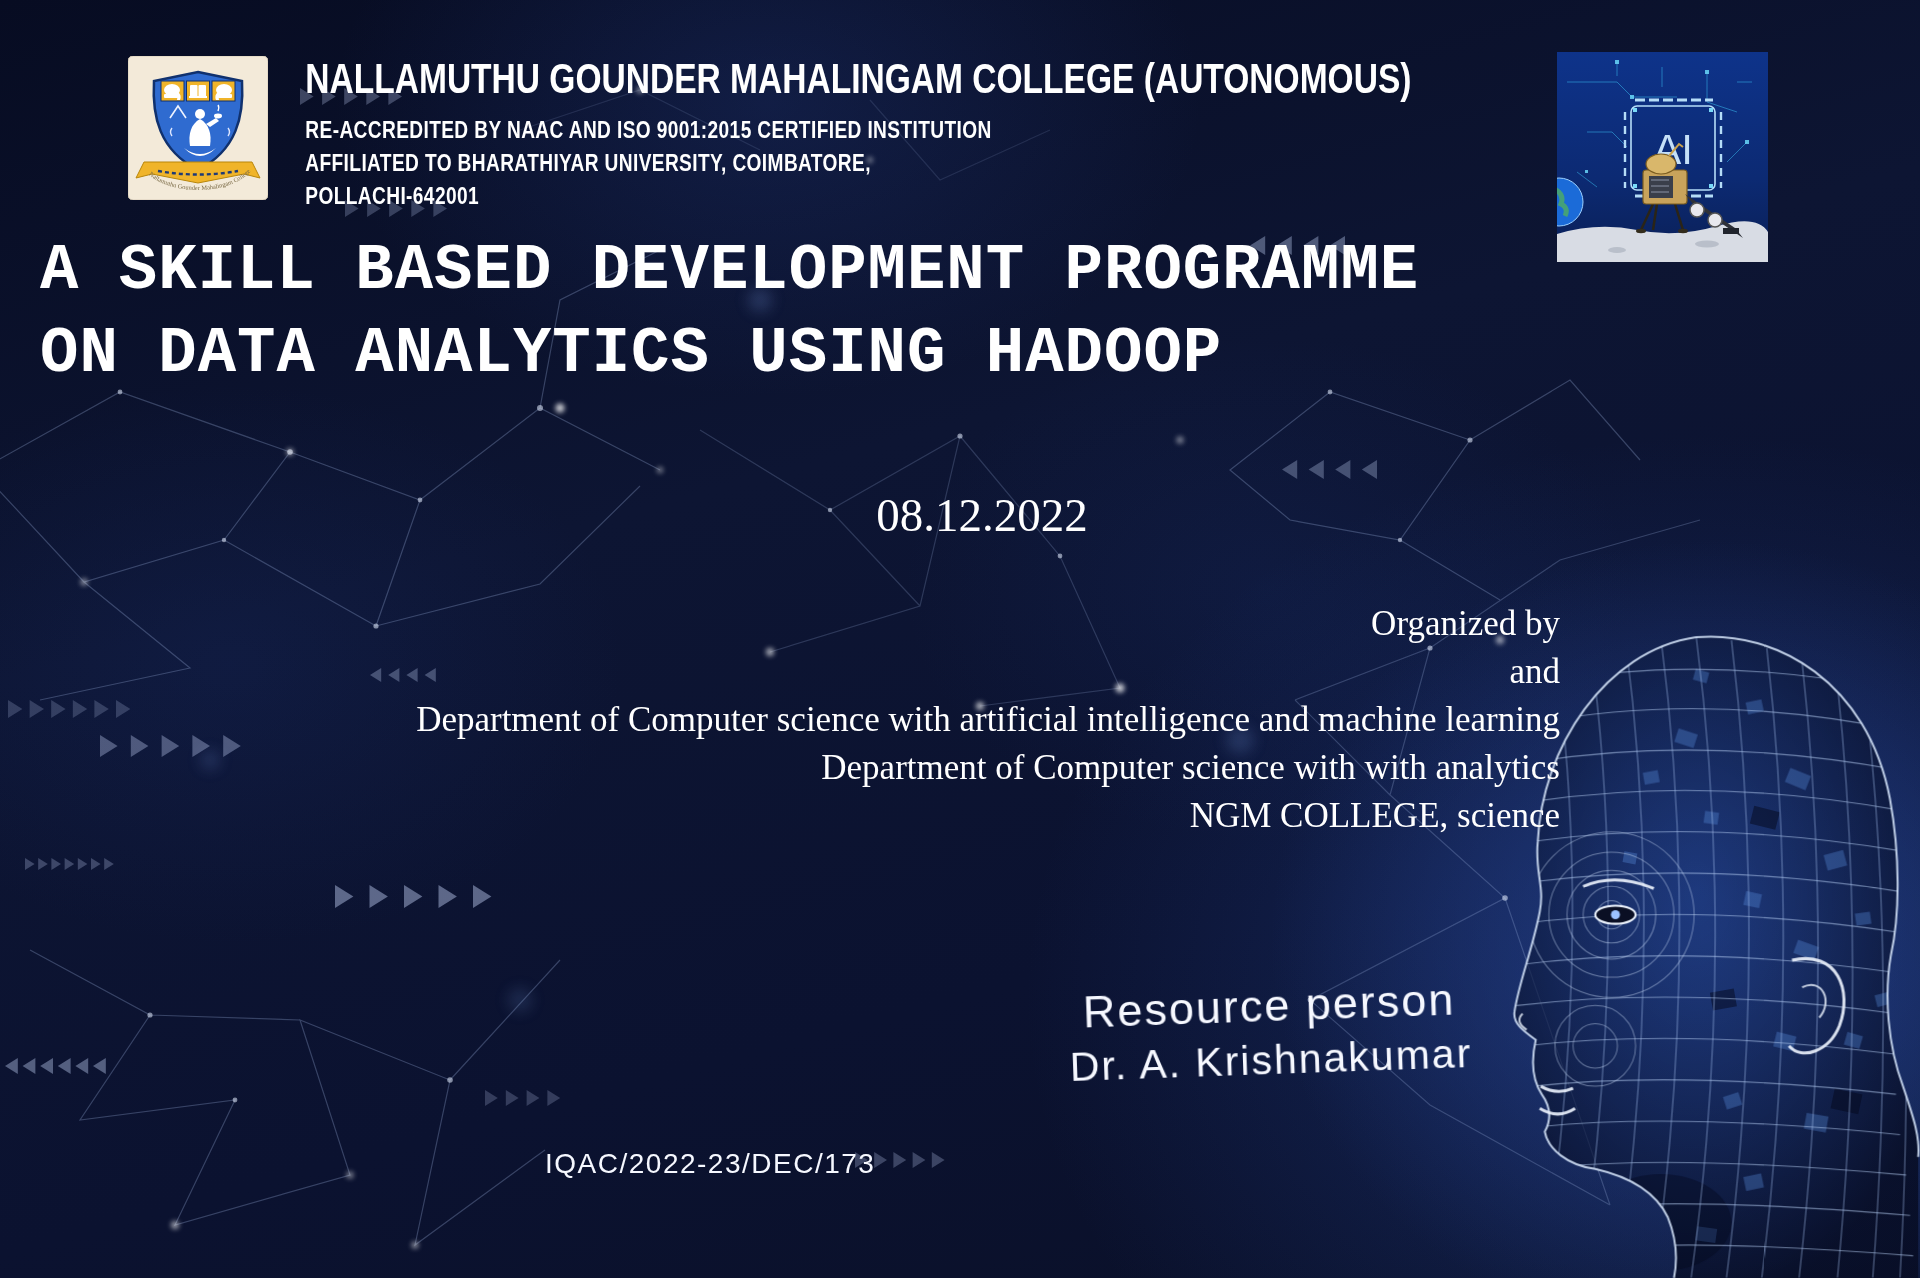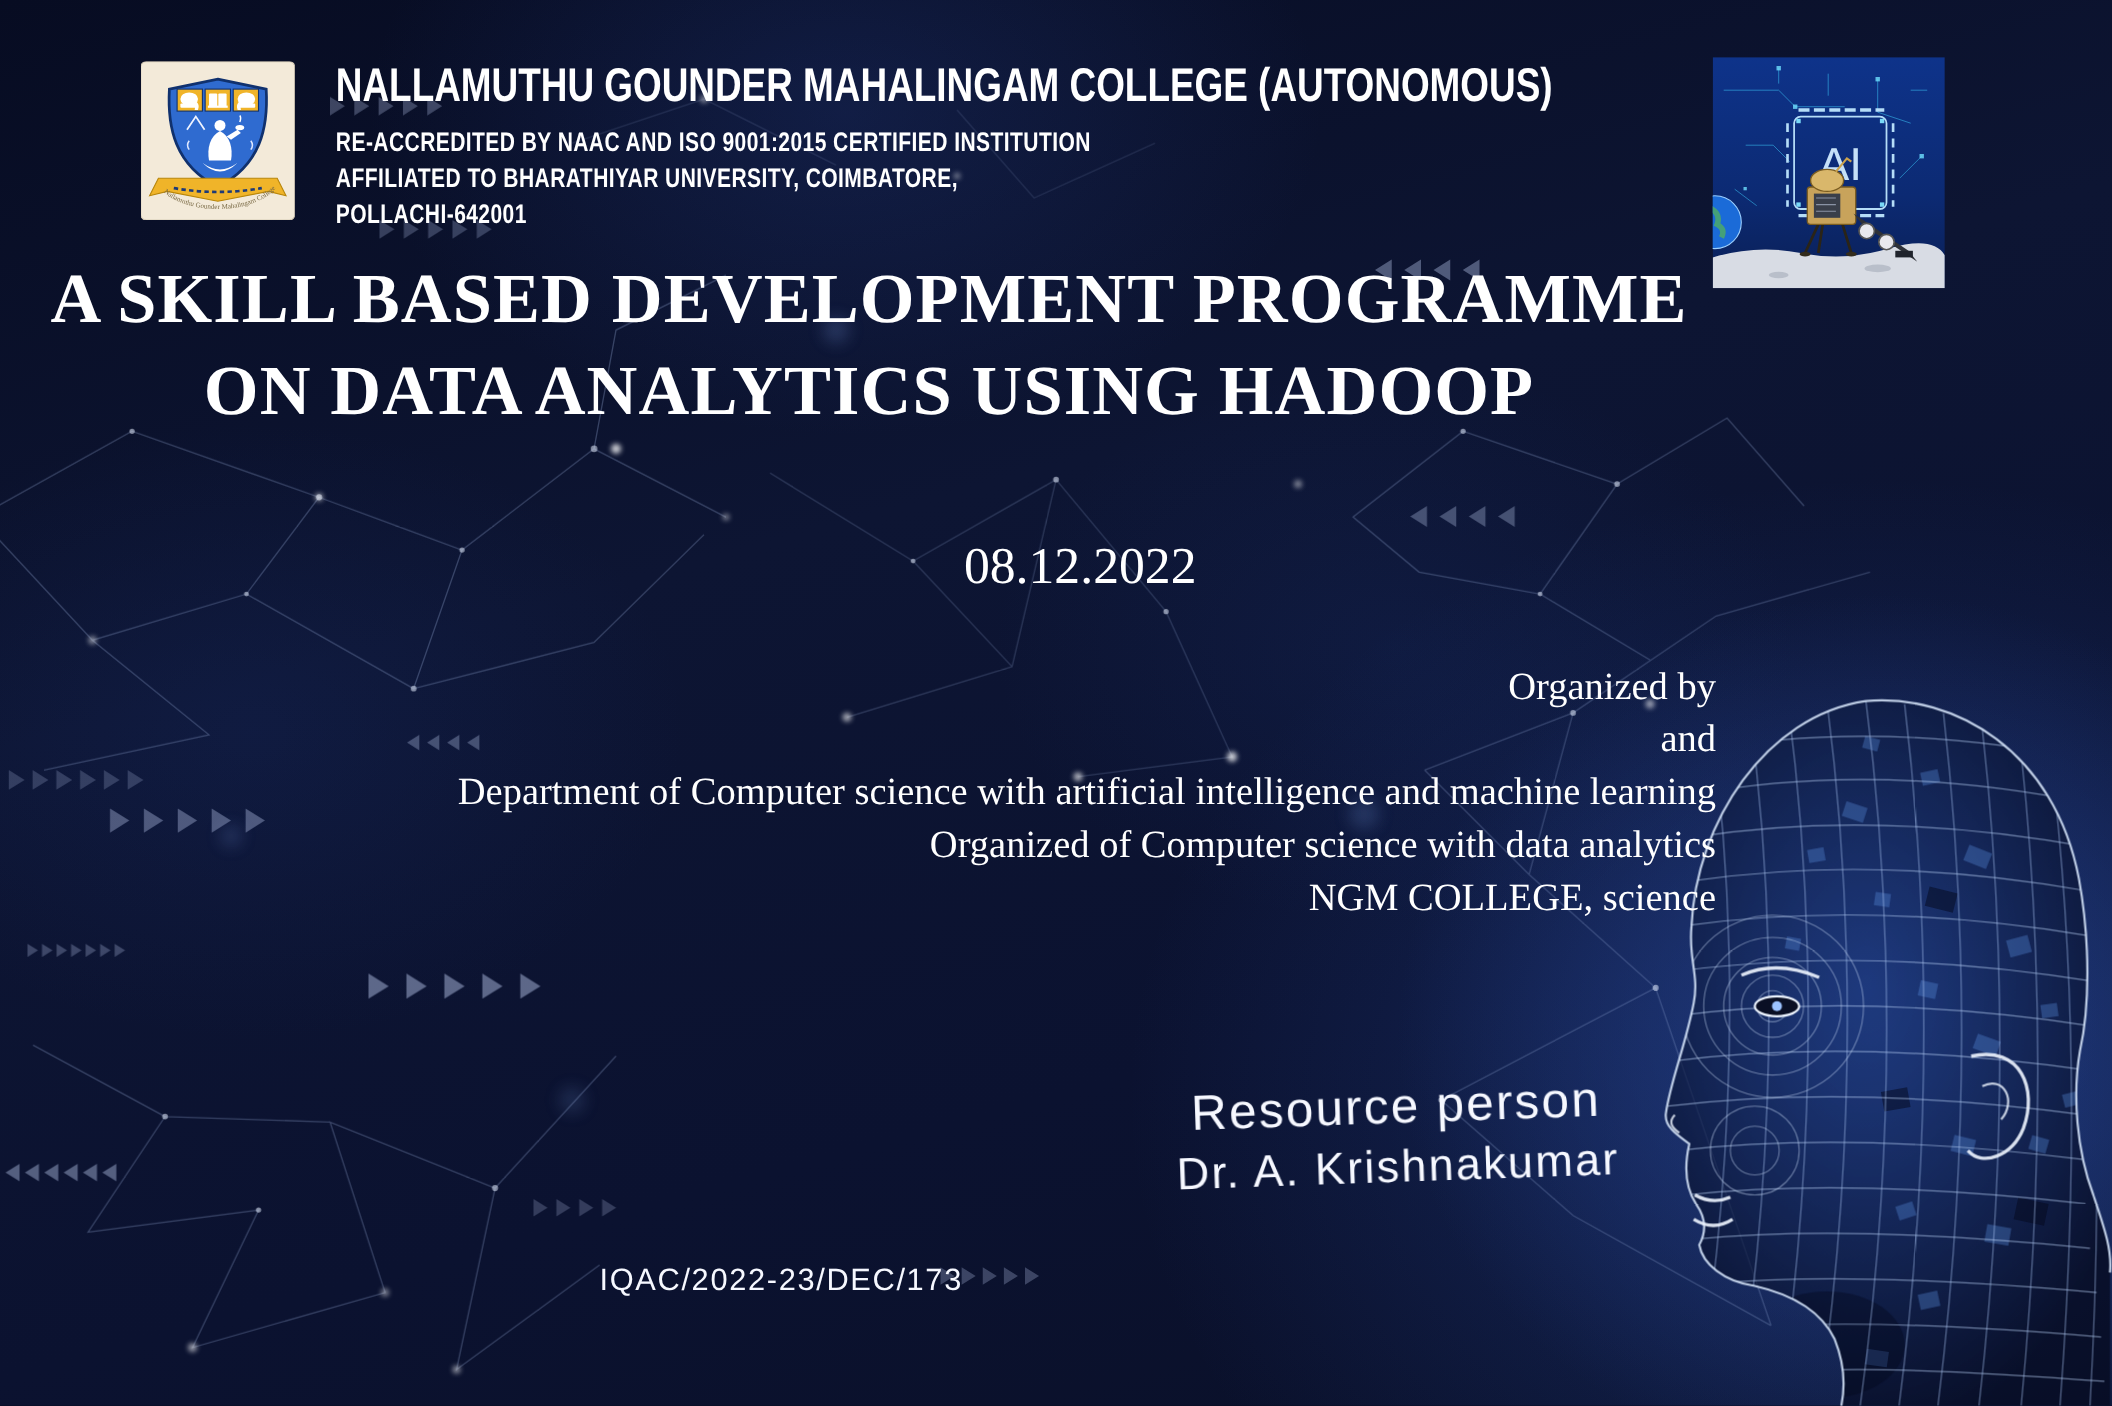--- a/index.html
+++ b/index.html
@@ -14,22 +14,22 @@
       linear-gradient(165deg,#070c22 0%,#0d1533 38%,#0b1230 70%,#0a1028 100%);
   }
   .bg-net{position:absolute;left:0;top:0;width:1920px;height:1278px;}
   .crest{position:absolute;left:128px;top:56px;width:140px;height:144px;}
   .ai-badge{position:absolute;left:1557px;top:52px;width:211px;height:210px;}
   .head-figure{position:absolute;left:1442px;top:612px;width:478px;height:666px;}
   .header-text{position:absolute;left:170px;top:54px;width:1230px;text-align:left;z-index:5;}
   .cond{font-weight:700;white-space:nowrap;transform:scaleX(.78);transform-origin:50% 50%;}
   .college-name{font-size:43px;line-height:48px;margin-bottom:11px;letter-spacing:0;}
   .header-sub{font-size:24.5px;line-height:33px;letter-spacing:.5px;}
-  .title-block{position:absolute;left:40px;top:230px;width:1500px;text-align:center;z-index:5;
-    font-family:Liberation Serif, serif;font-weight:700;font-size:64px;line-height:83px;letter-spacing:1px;}
+  .title-block{position:absolute;left:40px;top:230px;width:1500px;text-align:left;z-index:5;
+    font-family:Liberation Mono, monospace;font-weight:700;font-size:64px;line-height:83px;letter-spacing:1px;}
   .date-line{position:absolute;left:42px;top:488px;width:1880px;text-align:center;z-index:5;
     font-family:"Liberation Serif",serif;font-size:47px;}
   .organized{position:absolute;left:60px;top:600px;width:1500px;text-align:right;z-index:5;
     font-family:"Liberation Serif",serif;font-size:35px;line-height:48px;}
   .geo{letter-spacing:2px;color:#f6f8ff;}
   .coordinators{position:absolute;left:100px;top:944px;width:600px;text-align:center;z-index:5;}
   .coordinators .blk-head{font-size:46px;line-height:57px;}
   .coordinators .blk-name{font-size:41px;line-height:53px;}
   .resource{position:absolute;left:960px;top:978px;width:620px;text-align:center;z-index:5;transform:rotate(-2deg);}
   .resource .blk-head{font-size:45px;line-height:56px;}
@@ -395,21 +395,21 @@
     <div>A SKILL BASED DEVELOPMENT PROGRAMME</div>
     <div>ON DATA ANALYTICS USING HADOOP</div>
   </div>
 
   <div class="date-line">08.12.2022</div>
 
   <div class="organized">
     <div>Organized by</div>
     <div>and</div>
     <div>Department of Computer science with artificial intelligence and machine learning</div>
-    <div>Organized of Computer science with data analytics</div>
+    <div>Department of Computer science with with analytics</div>
     <div>NGM COLLEGE, science</div>
   </div>
 
 
   <div class="resource geo">
     <div class="blk-head">Resource person</div>
     <div class="blk-name">Dr. A. Krishnakumar</div>
   </div>
 
   <div class="iqac geo">IQAC/2022-23/DEC/173</div>

